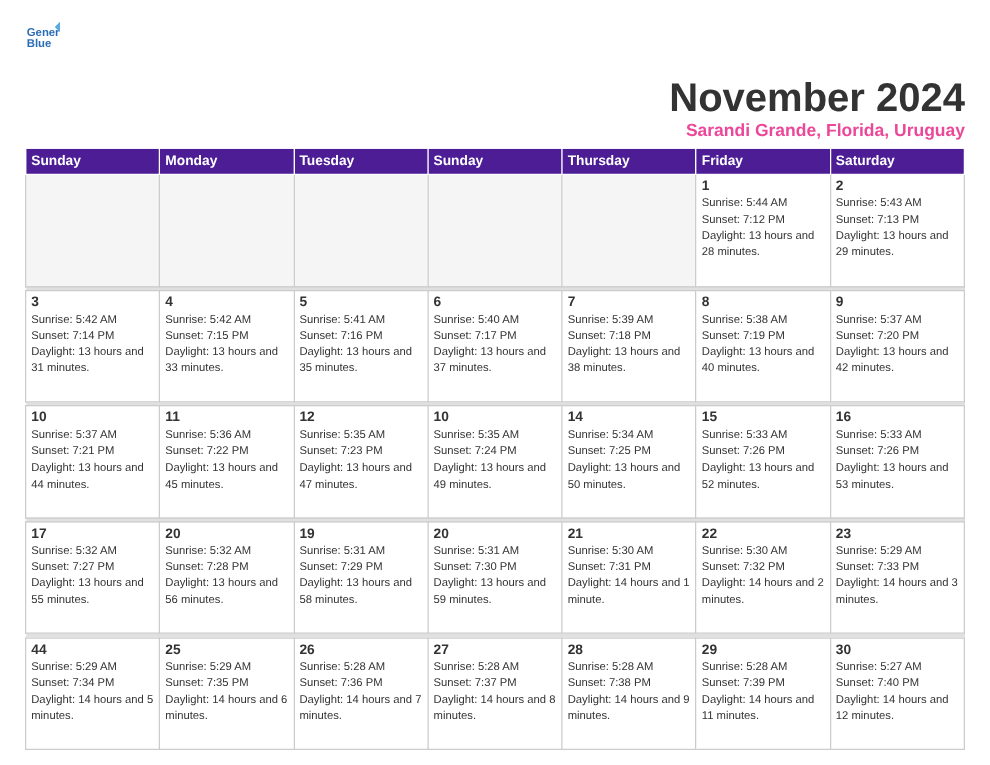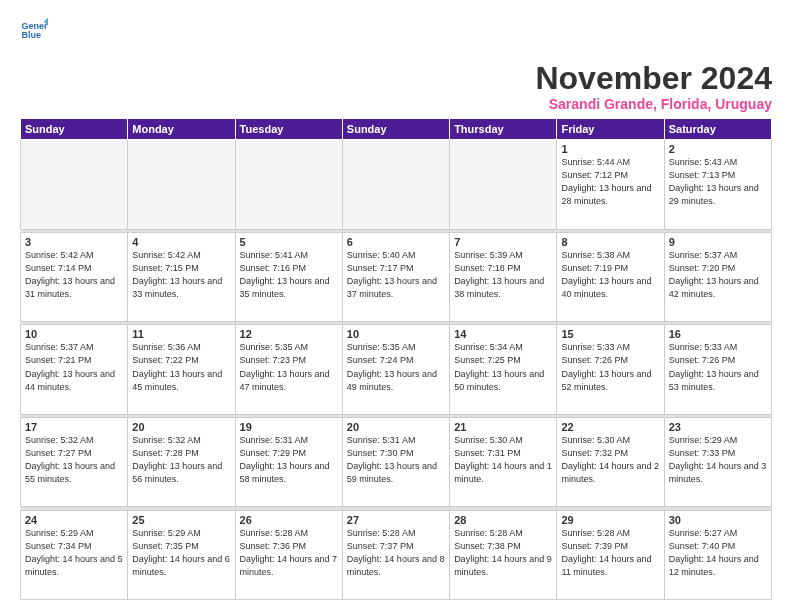--- a/index.html
+++ b/index.html
@@ -229,21 +229,21 @@
           <td>
             <span class="day-num">23</span>
             <div class="day-info">Sunrise: 5:29 AM<br>Sunset: 7:33 PM<br>Daylight: 14 hours and 3 minutes.</div>
           </td>
         </tr>
         <tr>
           <td colspan="7" style="height: 3px; padding: 0px; border: none; background: rgb(224, 224, 224);"></td>
         </tr>
         <tr>
           <td>
-            <span class="day-num">24</span>
+            <span class="day-num">44</span>
             <div class="day-info">Sunrise: 5:29 AM<br>Sunset: 7:34 PM<br>Daylight: 14 hours and 5 minutes.</div>
           </td>
           <td>
             <span class="day-num">25</span>
             <div class="day-info">Sunrise: 5:29 AM<br>Sunset: 7:35 PM<br>Daylight: 14 hours and 6 minutes.</div>
           </td>
           <td>
             <span class="day-num">26</span>
             <div class="day-info">Sunrise: 5:28 AM<br>Sunset: 7:36 PM<br>Daylight: 14 hours and 7 minutes.</div>
           </td>

